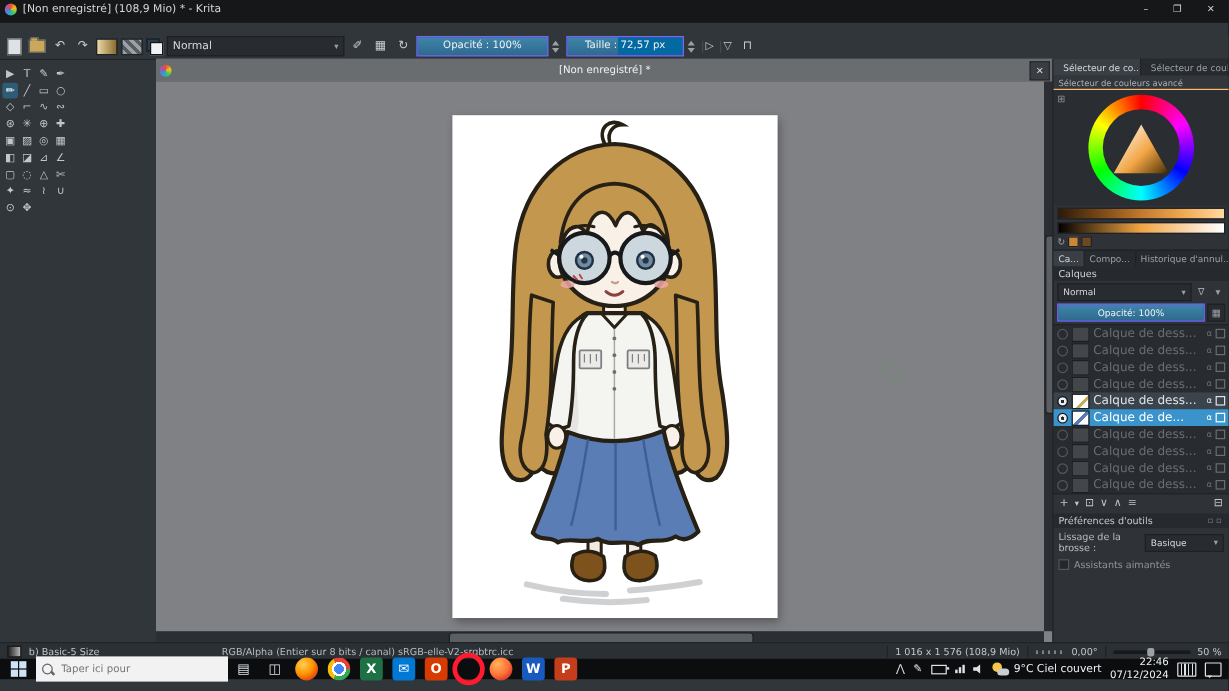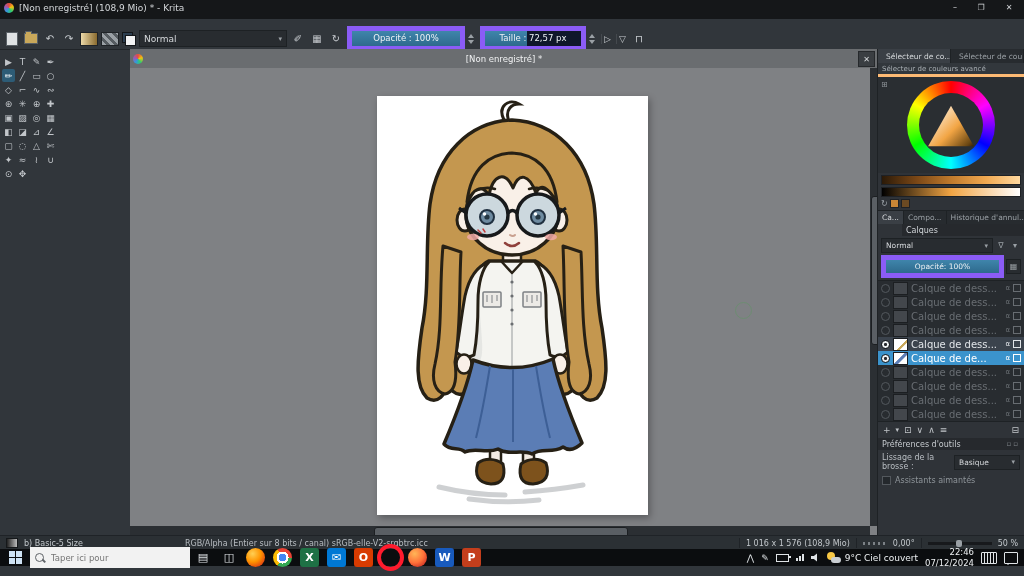--- a/index.html
+++ b/index.html
@@ -29,21 +29,21 @@
   .swatch-grad{width:16px;height:12px;background:linear-gradient(90deg,#ecd9a8,#8a6b2f);border:1px solid #1f2327;}
   .swatch-pattern{width:16px;height:12px;border:1px solid #1f2327;
     background:repeating-linear-gradient(45deg,#9aa0a5 0 3px,#565c61 3px 6px);}
   .fgbg-chip{width:14px;height:14px;position:relative;}
   .fgbg-chip .fg{position:absolute;left:0;top:0;width:9px;height:9px;background:#2c3e50;border:1px solid #14171a;}
   .fgbg-chip .bg{position:absolute;right:0;bottom:0;width:9px;height:9px;background:#f2f3f4;border:1px solid #14171a;}
   .combo{height:15px;background:#282c30;border:1px solid #1d2124;display:flex;align-items:center;
     padding:0 4px;color:#d6d9dc;gap:4px;}
   .combo .caret{margin-left:auto;font-size:7px;color:#9aa0a5;}
   .blend-combo{width:138px;}
-  .kslider{position:relative;height:15px;border:5px solid #8b5cf6;background:#0f172a;overflow:hidden;}
+  .kslider{position:relative;height:15px;border:1px solid #8b5cf6;background:#0369a1;overflow:hidden;}
   .kslider .fill{position:absolute;left:0;top:0;bottom:0;background:linear-gradient(#3f85ab,#2e6a8d);}
   .kslider .lbl{position:relative;display:block;text-align:center;font-size:8.5px;color:#eef2f5;line-height:15px;white-space:nowrap;}
   .spin{display:flex;flex-direction:column;justify-content:center;gap:2px;width:9px;}
   .spin i{width:0;height:0;border-left:3px solid transparent;border-right:3px solid transparent;}
   .spin .up{border-bottom:4px solid #9aa0a5;}
   .spin .dn{border-top:4px solid #9aa0a5;}
   .mirror-btn{display:flex;align-items:center;gap:1px;color:#c9cdd1;font-size:9px;padding:0 2px;border-left:1px solid #44494e;}
   
   .toolbox{left:2px;top:55px;width:56px;display:grid;grid-template-columns:repeat(4,13px);gap:1px;}
   .tool{width:13px;height:13px;display:flex;align-items:center;justify-content:center;
@@ -65,39 +65,39 @@
   .vscroll .thumb{position:absolute;left:1px;right:1px;top:28%;height:32%;background:#5a5f64;border-radius:3px;}
   .hscroll{position:absolute;left:0;right:8px;bottom:0;height:9px;background:#2b2f33;}
   .hscroll .thumb{position:absolute;top:1px;bottom:1px;left:33%;width:34%;background:#5a5f64;border-radius:3px;}
   
   .right-panel{right:0;top:49px;width:146px;bottom:41px;background:#2f3338;border-left:1px solid #1e2225;
     display:flex;flex-direction:column;font-size:8px;}
   .sel-tabs{display:flex;height:14px;}
   .sel-tab{flex:1;display:flex;align-items:center;padding:0 8px;background:#272b2f;color:#9aa0a5;
     border-right:1px solid #1e2225;white-space:nowrap;overflow:hidden;font-size:7.5px;text-align:right;}
   .sel-tab.active{background:#3a3f45;color:#d6d9dc;}
-  .adv-header{height:11px;display:flex;align-items:center;padding:0 4px;color:#aab0b5;font-size:7px;
-    background:#32373c;border-bottom:3px solid #fdba74;}
+  .adv-header{height:11px;display:flex;align-items:flex-end;padding:0 4px;color:#aab0b5;font-size:7px;
+    background:#32373c;border-bottom:1px solid #fdba74;}
   .wheel-wrap{position:relative;height:96px;background:#2a2e32;}
   .grid-icon{position:absolute;left:3px;top:3px;color:#8b9196;font-size:8px;}
   .wheel{position:absolute;left:50%;top:50%;width:88px;height:88px;margin:-44px 0 0 -44px;border-radius:50%;
     background:conic-gradient(#ff0000,#ff00ff,#0000ff,#00ffff,#00ff00,#ffff00,#ff0000);}
   .wheel:after{content:"";position:absolute;left:12px;top:12px;right:12px;bottom:12px;border-radius:50%;background:#2a2e32;}
   .wheel-tri{position:absolute;left:50%;top:50%;width:52px;height:46px;margin:-21px 0 0 -26px;z-index:2;
     clip-path:polygon(50% 4%,94% 92%,6% 92%);
     background:linear-gradient(135deg,#ffffff 8%,#f2a544 55%,#6b4712 85%,#000 100%);}
   .shade-strip1{height:8px;margin:2px 3px 0;background:linear-gradient(90deg,#2b1a08,#7a4716,#c07a2c,#f0a850,#ffd9a0);border:1px solid #1e2125;}
   .shade-strip2{height:8px;margin:2px 3px 0;background:linear-gradient(90deg,#000,#f2a544,#fff);border:1px solid #1e2125;}
   .hist-row{height:11px;display:flex;align-items:center;gap:2px;padding:1px 3px;}
   .hist-refresh{color:#9aa0a5;font-size:8px;}
   .hist-swatch{width:7px;height:7px;border:1px solid #1e2125;}
   .docker-tabs{display:flex;height:13px;background:#272b2f;border-top:1px solid #1e2225;}
   .docker-tab{padding:0 4px;display:flex;align-items:center;color:#9aa0a5;font-size:7.5px;border-right:1px solid #1e2225;white-space:nowrap;}
   .docker-tab.active{background:#3a3f45;color:#d6d9dc;}
-  .layers-title{height:12px;display:flex;align-items:center;padding:0 4px;background:#26292d;color:#d0d4d8;font-size:8px;margin-left:24px;}
+  .layers-title{height:12px;display:flex;align-items:center;padding:0 4px;background:#26292d;color:#d0d4d8;font-size:8px;}
   .blend-row{display:flex;align-items:center;gap:2px;padding:2px 3px;}
   .blend-row .combo{flex:1;height:13px;font-size:7.5px;}
   .mini-ic{width:12px;text-align:center;color:#9aa0a5;font-size:8px;}
   .op-row{display:flex;align-items:center;gap:2px;padding:0 3px 2px;}
   .op-row .kslider{flex:1;height:13px;}
   .op-row .kslider .lbl{font-size:7.5px;line-height:13px;}
   .op-btn{width:13px;height:13px;border:1px solid #1d2124;background:#282c30;color:#9aa0a5;
     display:flex;align-items:center;justify-content:center;font-size:8px;}
   .layer-list{flex:0 0 auto;background:#282c30;border-top:1px solid #1e2225;}
   .layer-row{display:flex;align-items:center;height:14px;gap:3px;padding:0 3px;color:#9aa0a5;}

